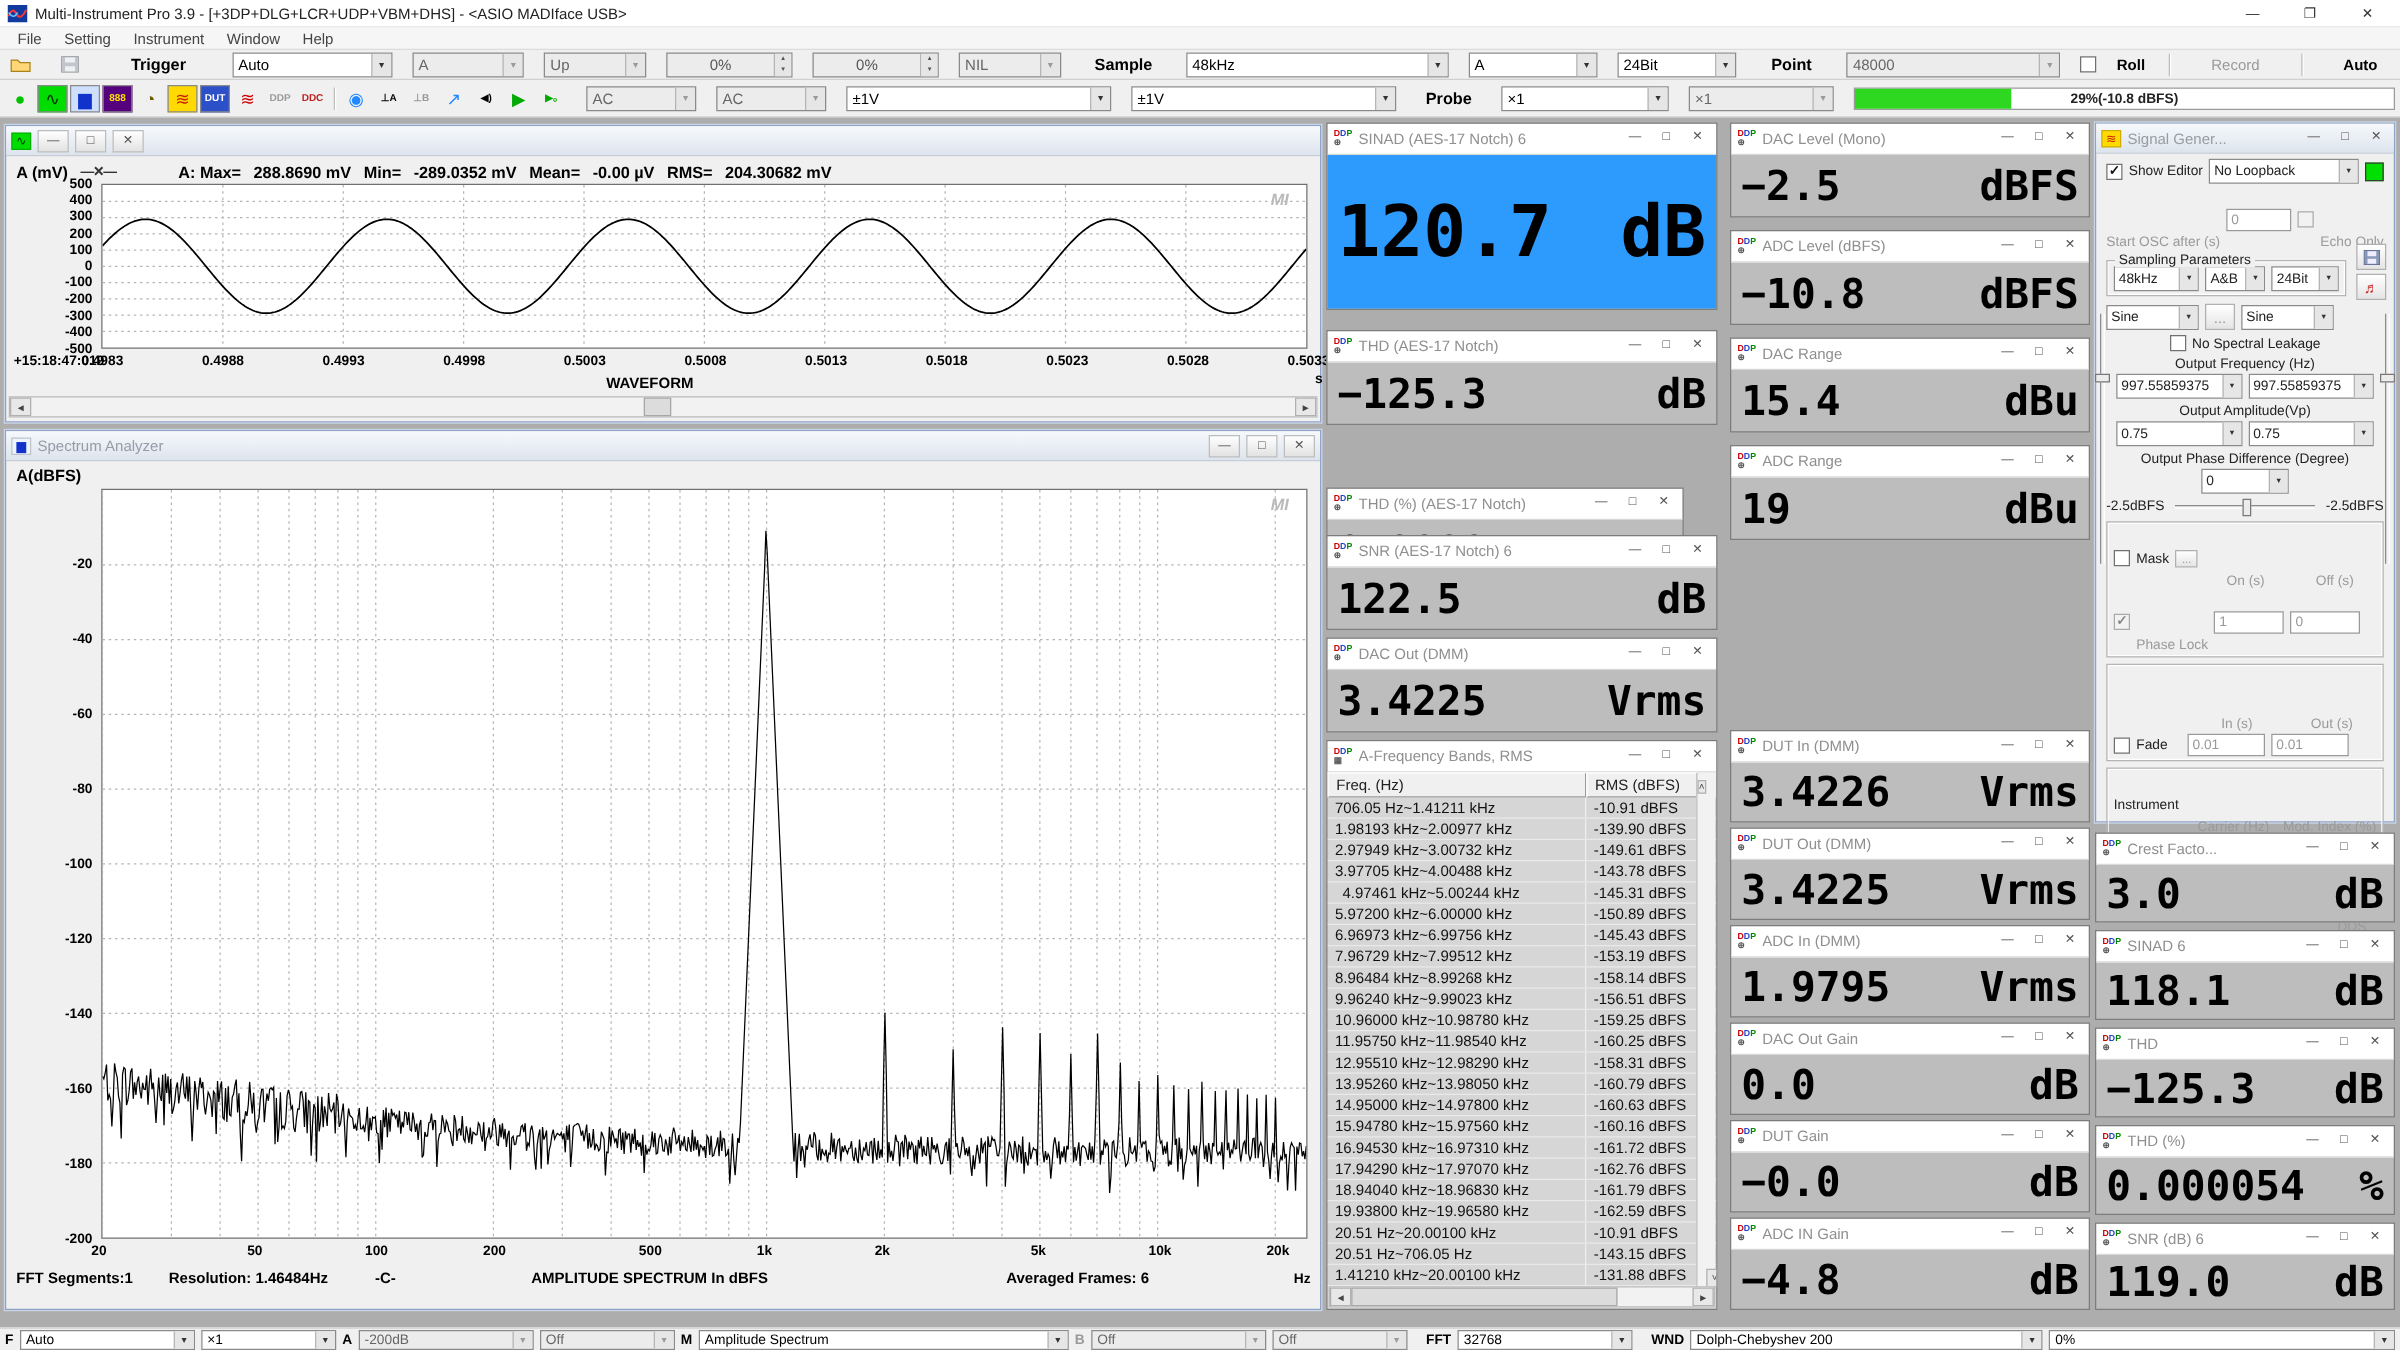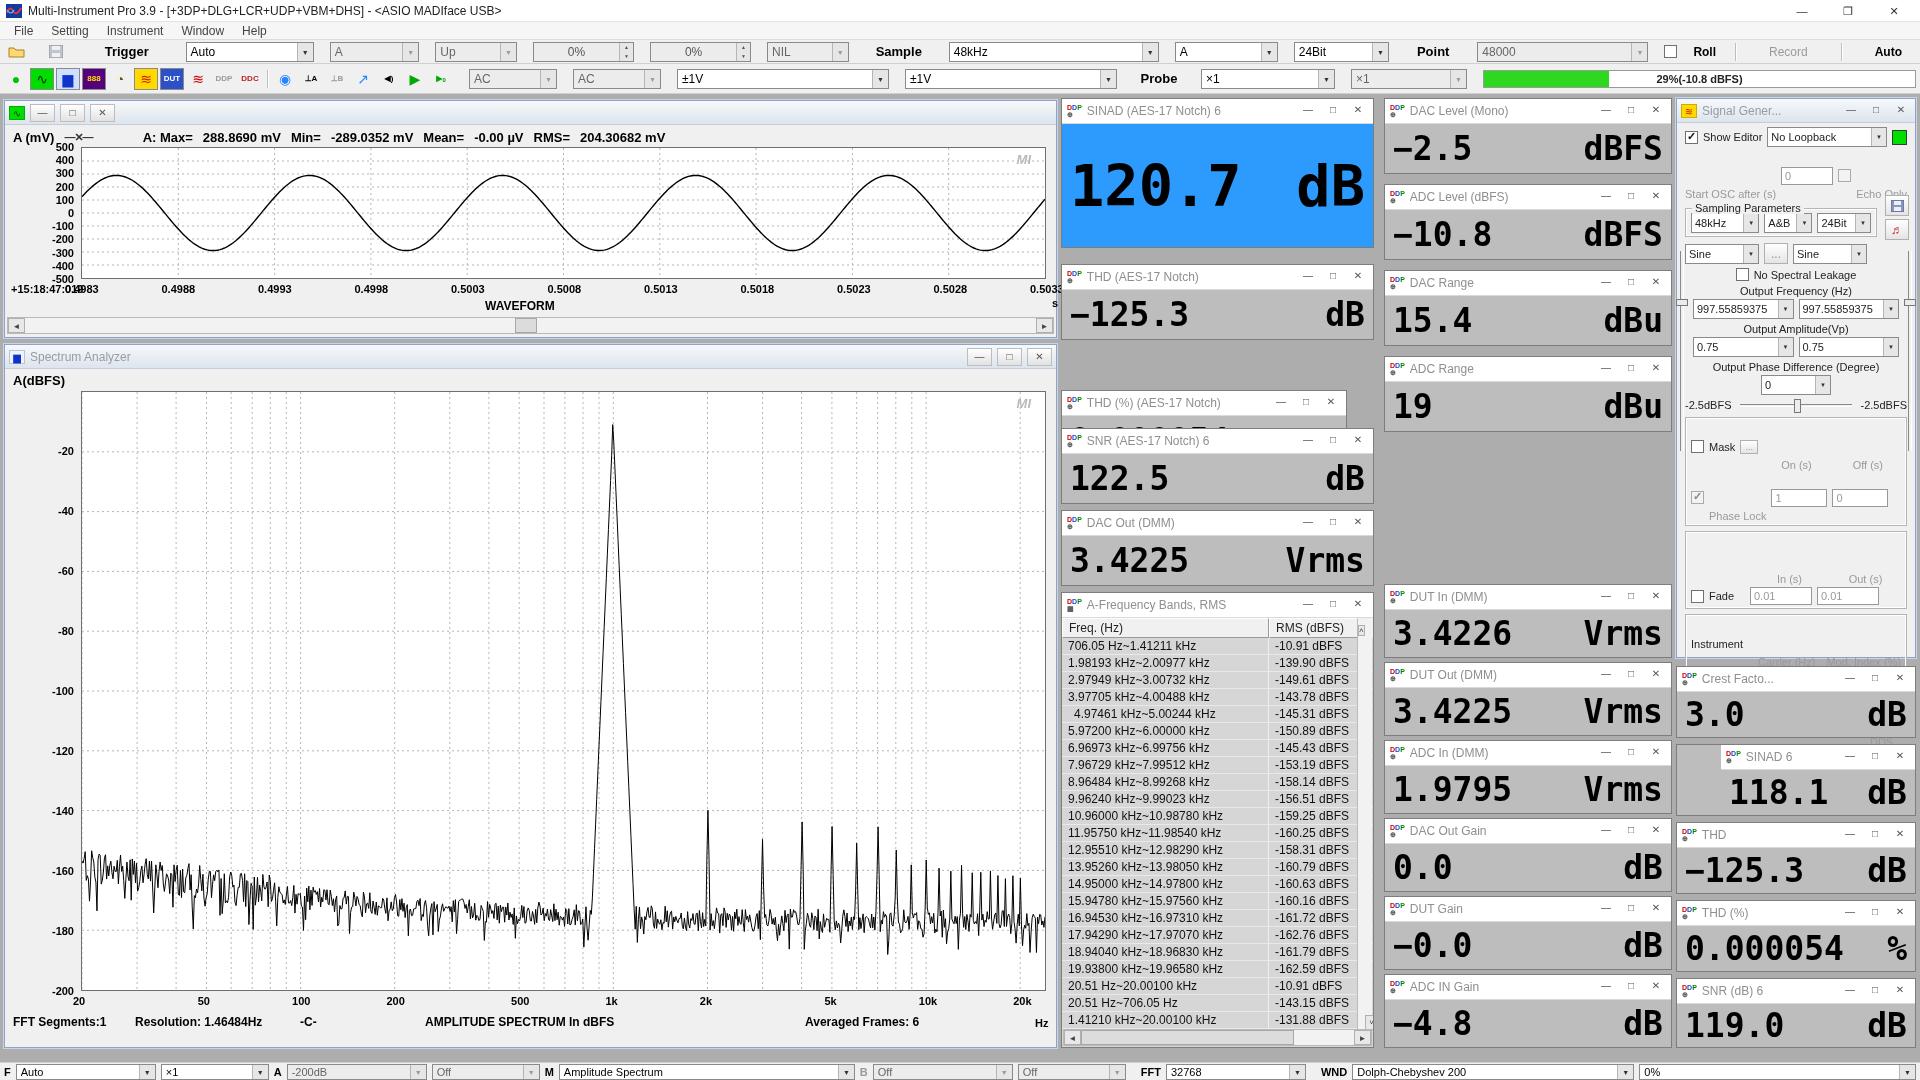--- a/index.html
+++ b/index.html
@@ -894,21 +894,21 @@
           <span class="txt">Crest Facto...</span>
           <span class="wbtn flat">—</span>
           <span class="wbtn flat">□</span>
           <span class="wbtn flat">✕</span>
         </div>
         <div class="mval">
           <span class="num">3.0</span>
           <span class="unit">dB</span>
         </div>
       </div>
-      <div class="meter" style="left: 1676px; top: 650px; width: 240px; height: 72px; padding-left: 44px;">
+      <div class="meter" style="left: 1676px; top: 650px; width: 240px; height: 72px;">
         <div class="mtitle">
           <span class="ddp"><span style="color:#cc0000">D</span><span style="color:#2244cc">D</span><span style="color:#008800">P</span><br><span style="color:#555">⊕</span></span>
           <span class="txt">SINAD  6</span>
           <span class="wbtn flat">—</span>
           <span class="wbtn flat">□</span>
           <span class="wbtn flat">✕</span>
         </div>
         <div class="mval">
           <span class="num">118.1</span>
           <span class="unit">dB</span>

